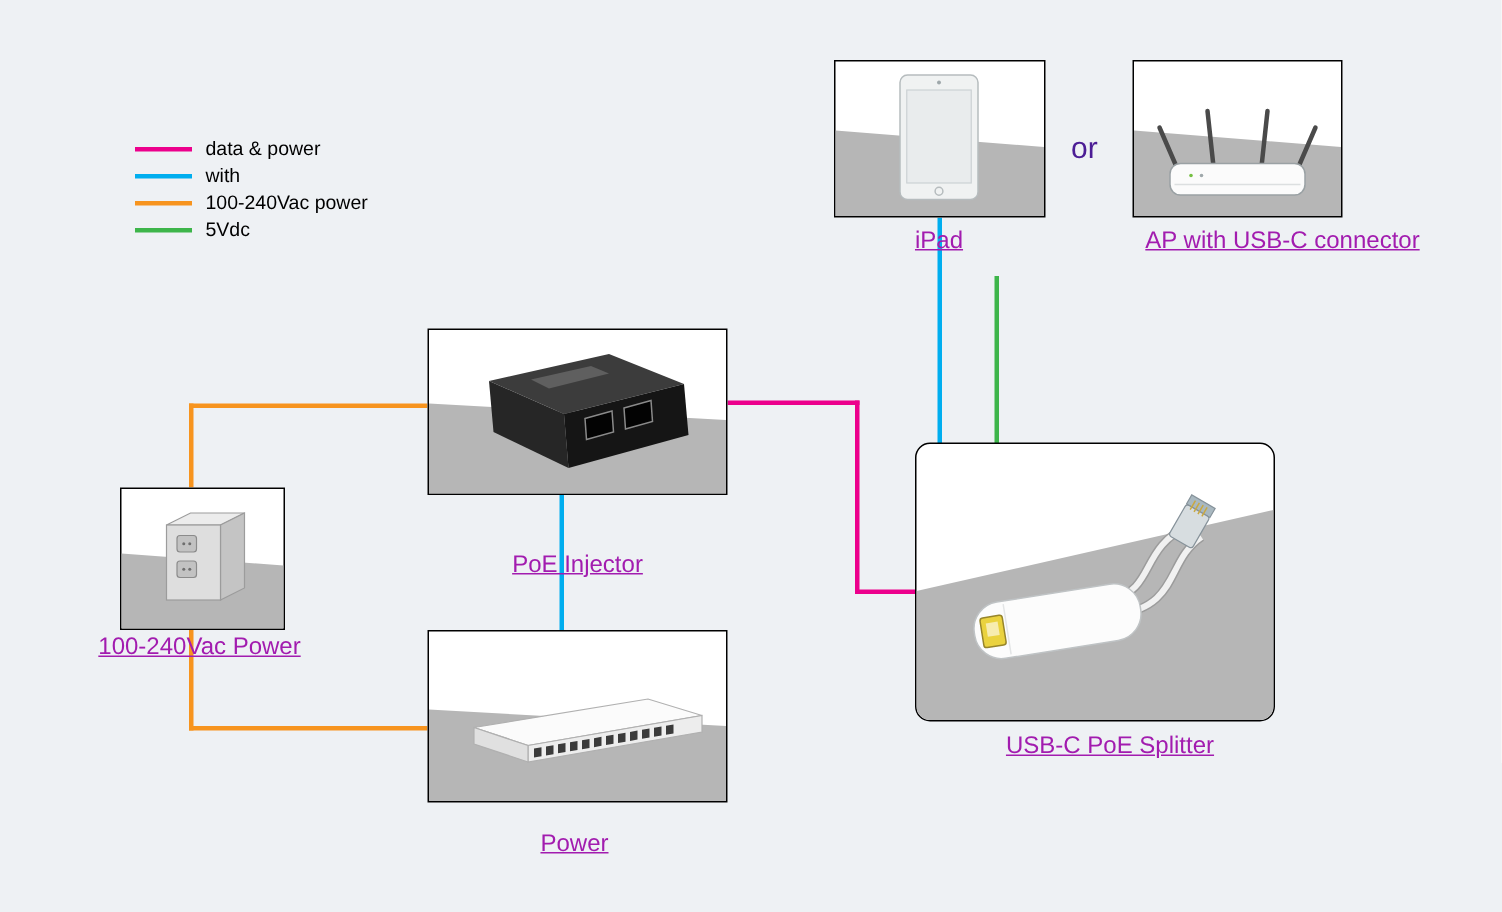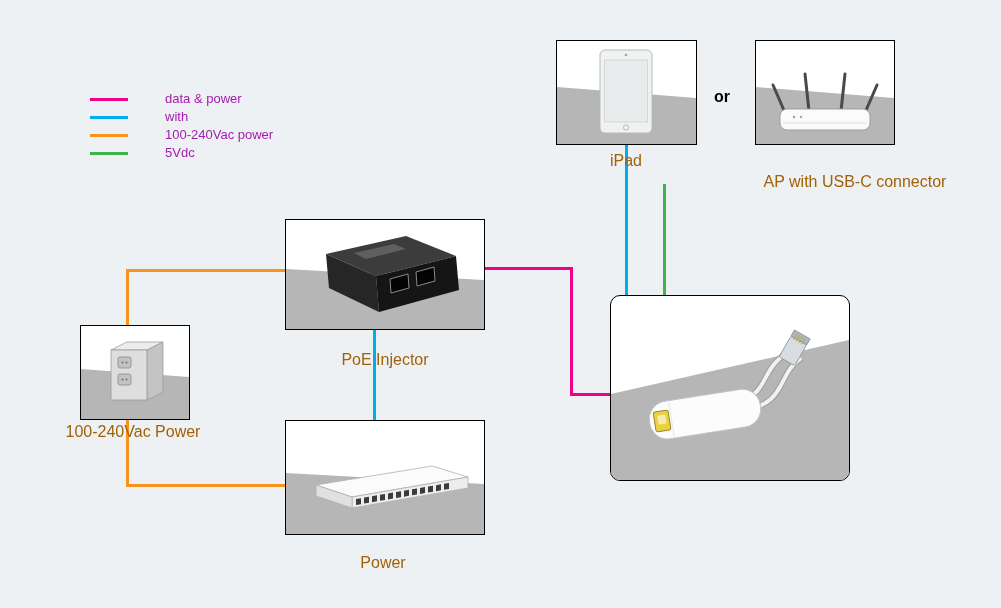--- a/index.html
+++ b/index.html
@@ -1,27 +1,27 @@
 <!DOCTYPE html>
 <html><head>
 <meta charset="utf-8">
 <style>
   html,body{margin:0;padding:0;}
   body{font-family:"Liberation Sans",sans-serif;}
   .canvas{position:relative;width:1001px;height:608px;overflow:hidden;}
   .legend{position:absolute;left:90px;top:92px;display:flex;flex-direction:column;gap:4px;}
   .legend-row{display:flex;align-items:center;gap:9px;height:14px;}
   .swatch{display:inline-block;width:38px;height:3px;}
-  .legend-label{font-size:13px;color:#a21caf;line-height:14px;margin-left:28px;}
+  .legend-label{font-size:13px;color:#000000;line-height:14px;}
   .line{position:absolute;}
   .node-box{position:absolute;background:#ffffff;border:1px solid #000;box-sizing:border-box;}
   .node-box svg{display:block;width:100%;height:100%;}
   .rounded{border-radius:10px;overflow:hidden;}
-  .node-label{position:absolute;font-size:16px;color:#a16207;text-align:center;}
-  .or-text{position:absolute;font-size:16px;color:#000000;font-weight:bold;}
+  .node-label{position:absolute;font-size:16px;color:#a21caf;text-align:center;text-decoration:underline;}
+  .or-text{position:absolute;font-size:20px;color:#4c1d95;}
 </style>
 </head>
 <body>
 
 <div class="canvas" style="background-color: rgb(238, 241, 244);">
 
   <div class="legend">
     <div class="legend-row">
       <span class="swatch" style="background-color: rgb(236, 0, 140);"></span>
       <span class="legend-label">data &amp; power</span>
@@ -75,34 +75,34 @@
       </g>
       <rect x="24" y="68" width="90" height="21" rx="7" fill="#fbfbfb" stroke="#9aa1a4"></rect>
       <path d="M27 82 h84" stroke="#dcdfe0" fill="none"></path>
       <circle cx="38" cy="76" r="1.2" fill="#76c043"></circle>
       <circle cx="45" cy="76" r="1.2" fill="#9fa8ab"></circle>
     </svg>
   </div>
 
   <div class="or-text" style="left:714px;top:88px;">or</div>
   <div class="node-label" style="left:576px;top:152px;width:100px;">iPad</div>
-  <div class="node-label" style="left:745px;top:152px;width:220px;margin-top:21px;">AP with USB-C connector</div>
+  <div class="node-label" style="left:745px;top:152px;width:220px;">AP with USB-C connector</div>
 
   <div class="node-box" style="left:285px;top:219px;width:200px;height:111px;">
     <svg viewBox="0 0 198 109">
       <polygon points="0,49 198,60 198,109 0,109" fill="#b6b6b6"></polygon>
       <polygon points="40,34 120,16 170,36 90,56" fill="#3c3c3c"></polygon>
       <polygon points="90,56 170,36 173,70 93,92" fill="#151515"></polygon>
       <polygon points="40,34 90,56 93,92 43,68" fill="#262626"></polygon>
       <polygon points="68,33 108,24 120,29 80,39" fill="#5f5f5f"></polygon>
       <polygon points="104,59 122,54 123,68 105,73" fill="#030303" stroke="#8a8a8a" stroke-width="1"></polygon>
       <polygon points="130,52 148,47 149,61 131,66" fill="#030303" stroke="#8a8a8a" stroke-width="1"></polygon>
     </svg>
   </div>
-  <div class="node-label" style="left:325px;top:351px;width:120px;">PoE Injector</div>
+  <div class="node-label" style="left:325px;top:368px;width:120px;">PoE Injector</div>
 
   <div class="node-box" style="left:80px;top:325px;width:110px;height:95px;">
     <svg viewBox="0 0 108 93">
       <polygon points="0,43 108,51 108,93 0,93" fill="#b6b6b6"></polygon>
       <polygon points="30,24 46,16 82,16 66,24" fill="#ececec" stroke="#9c9c9c" stroke-width="0.8"></polygon>
       <polygon points="66,24 82,16 82,66 66,74" fill="#c4c4c4" stroke="#9c9c9c" stroke-width="0.8"></polygon>
       <rect x="30" y="24" width="36" height="50" fill="#dedede" stroke="#9c9c9c" stroke-width="0.8"></rect>
       <rect x="37" y="31" width="13" height="11" rx="2" fill="#c2c2c2" stroke="#8b8b8b" stroke-width="0.8"></rect>
       <rect x="37" y="48" width="13" height="11" rx="2" fill="#c2c2c2" stroke="#8b8b8b" stroke-width="0.8"></rect>
       <circle cx="41.5" cy="36.5" r="1" fill="#6e6e6e"></circle>
@@ -155,14 +155,15 @@
         </g>
       </g>
       <g transform="rotate(-9 95 118)">
         <rect x="38" y="99" width="112" height="38" rx="18" fill="#fcfcfc" stroke="#bfc3c5"></rect>
         <line x1="60" y1="101" x2="60" y2="135" stroke="#e3e5e6"></line>
         <rect x="43" y="108" width="15" height="20" rx="2" fill="#ead23f" stroke="#97852a"></rect>
         <rect x="46.5" y="112" width="8" height="9" fill="#f7ecb0"></rect>
       </g>
     </svg>
   </div>
+  <div class="node-label" style="left:640px;top:489px;width:200px;">USB-C PoE Splitter</div>
 
 </div>
 
 </body></html>

